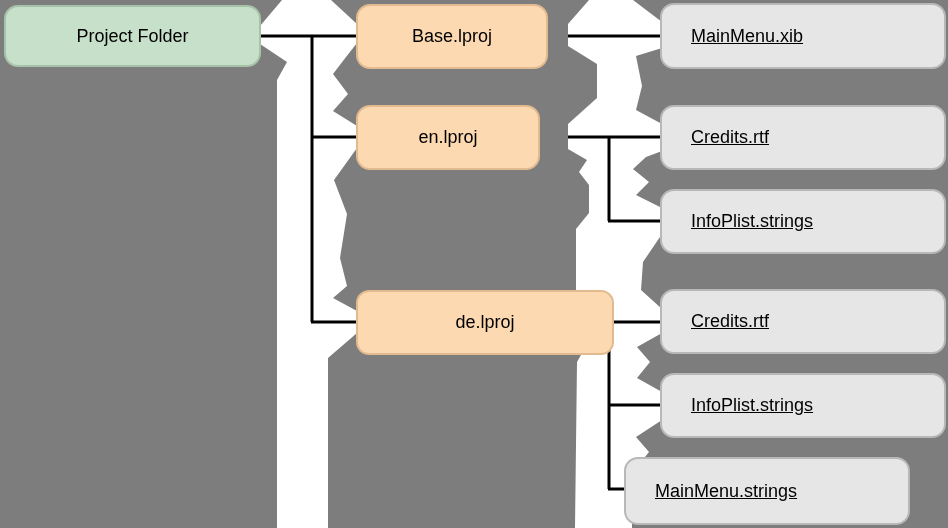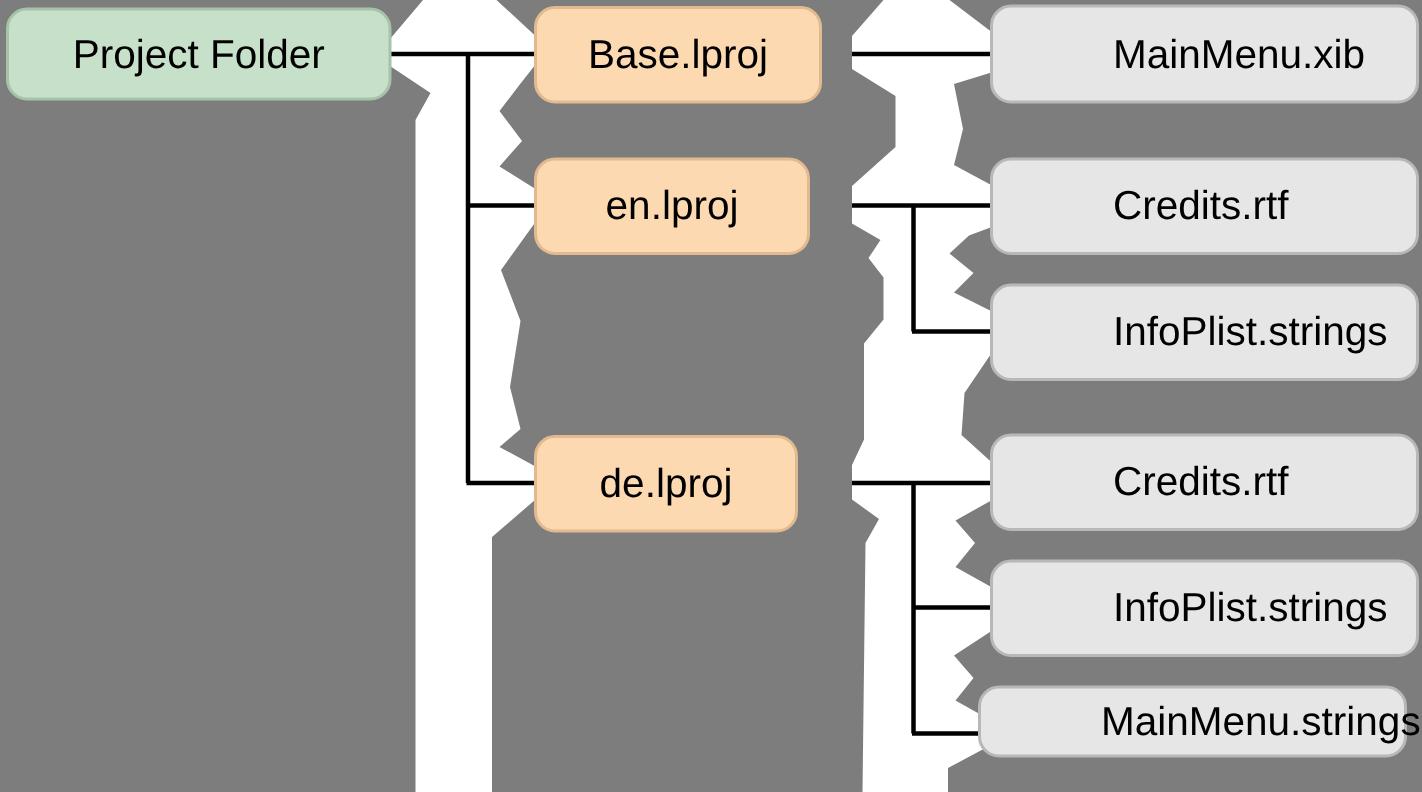--- a/index.html
+++ b/index.html
@@ -9,41 +9,41 @@
     background:var(--background,#7d7d7d);
     overflow:hidden;
     font-family:"Liberation Sans", sans-serif;
   }
   .stage svg{position:absolute;left:0;top:0;}
   .node{
     position:absolute;
     box-sizing:border-box;
     display:flex;align-items:center;
     border-radius:14px;
-    font-size:27px;
+    font-size:18px;
     color:var(--text,#000);
     white-space:nowrap;
   }
   .node.centered{justify-content:center;}
-  .node.left-pad{padding-left:80px;}
+  .node.left-pad{padding-left:29px;text-decoration:underline;}
   .node.root{background:var(--root-fill,#c7e0c9);border:2px solid #a6c3a9;}
   .node.folder{background:var(--folder-fill,#fcd9b1);border:2px solid #e2ba90;}
   .node.file{background:var(--file-fill,#e5e6e5);border:2px solid #b7b9b7;}
 
   
   .n-root{left:4px;top:5px;width:257px;height:62px;}
   .n-base{left:356px;top:4px;width:192px;height:65px;}
   .n-en{left:356px;top:105px;width:184px;height:65px;}
-  .n-de{left:356px;top:290px;width:176px;height:65px;}
+  .n-de{left:356px;top:290px;width:258px;height:65px;border-radius:13px;}
   .n-xib{left:660px;top:3px;width:286px;height:66px;}
   .n-credits-en{left:660px;top:105px;width:286px;height:65px;}
   .n-info-en{left:660px;top:189px;width:286px;height:65px;}
   .n-credits-de{left:660px;top:289px;width:286px;height:65px;}
   .n-info-de{left:660px;top:373px;width:286px;height:65px;}
-  .n-mm-strings{left:652px;top:457px;width:286px;height:48px;}
+  .n-mm-strings{left:624px;top:457px;width:286px;height:68px;}
 </style>
 </head>
 <body>
 
 <div class="stage">
 
   <svg width="948" height="528" viewBox="0 0 948 528">
 
     <polygon fill="#ffffff" points="282,0 260,26 260,44 287,62 277,80 277,528 328,528 328,358 357,333 357,311 333,298 347,286 340,258 347,214 334,180 357,148 357,126 333,111 348,94 333,74 346,57 357,43 357,24 331,0"></polygon>
 

